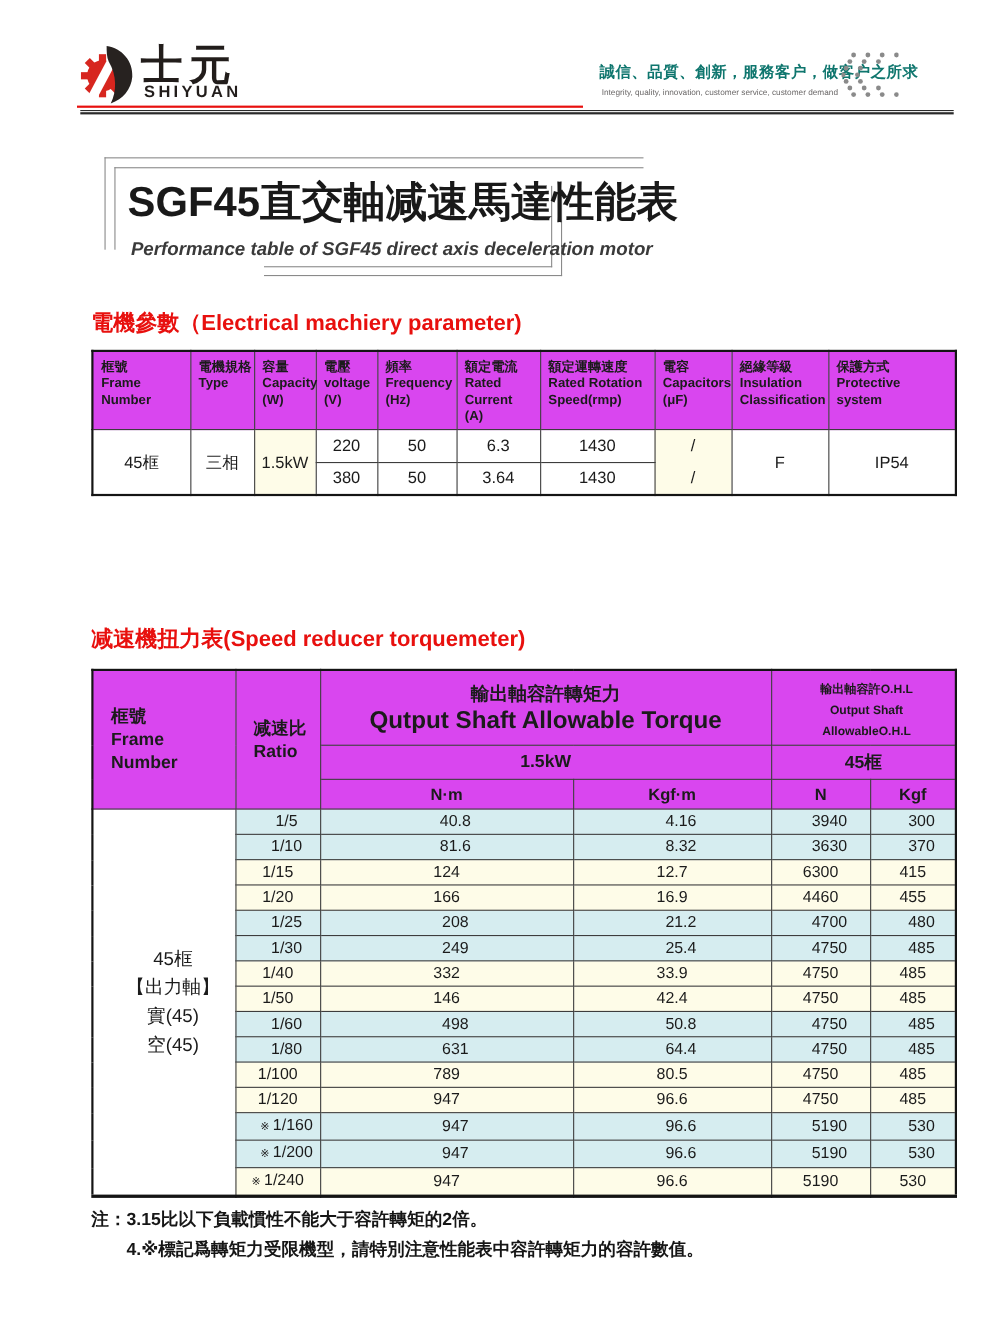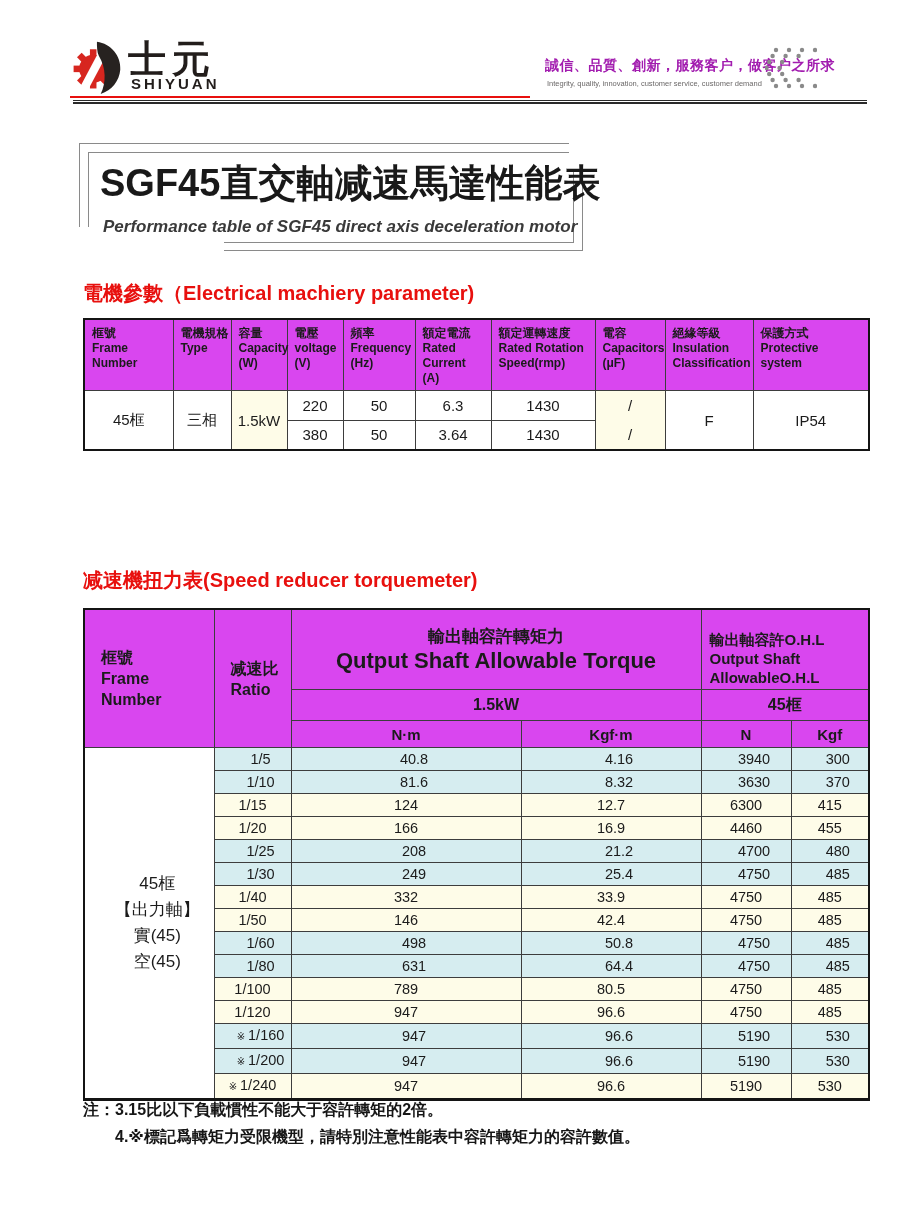--- a/index.html
+++ b/index.html
@@ -9,28 +9,28 @@
     margin:0 auto; overflow:hidden;
     font-family:"Liberation Sans","DejaVu Sans",sans-serif; color:#1b1b1b;
   }
   
   .logo-svg { position:absolute; left:68px; top:38px; }
   .logo-zh { position:absolute; left:128px; top:34px; font-size:38px; font-weight:900;
              letter-spacing:6px; color:#221d1b; }
   .logo-en { position:absolute; left:131px; top:75px; font-size:15px; font-weight:800;
              letter-spacing:3px; color:#221d1b; }
   .slogan-zh { position:absolute; left:545px; top:57px; font-size:14px; font-weight:600;
-               color:#a21caf; letter-spacing:0.5px; }
+               color:#0f766e; letter-spacing:0.5px; }
   .slogan-en { position:absolute; left:547px; top:79px; font-size:7.5px; color:#6b6868; }
   .chevron-svg { position:absolute; left:765px; top:45px; }
   .rule-red { position:absolute; left:70px; top:96px; width:460px; height:2px; background:#e8100e; }
   .rule-black { position:absolute; left:73px; top:100px; width:794px; height:4px;
                 border-top:1px solid #2a2a2a; border-bottom:2px solid #2a2a2a; }
   
-  .title-box { position:absolute; left:79px; top:141px; width:504px; height:110px; }
+  .title-box { position:absolute; left:95px; top:141px; width:416px; height:110px; }
   .fr { position:absolute; }
   .fr-tl-a { left:0; top:2px; width:490px; height:84px;
              border-left:1px solid #8a8a8a; border-top:1px solid #8a8a8a; }
   .fr-tl-b { left:9px; top:11px; width:481px; height:75px;
              border-left:1px solid #8a8a8a; border-top:1px solid #8a8a8a; }
   .fr-br-a { right:9px; bottom:8px; left:145px; top:28px;
              border-right:1px solid #8a8a8a; border-bottom:1px solid #8a8a8a; }
   .fr-br-b { right:0; bottom:0; left:145px; top:36px;
              border-right:1px solid #8a8a8a; border-bottom:1px solid #8a8a8a; }
   .title-main { position:absolute; left:21px; top:17px; font-size:38px; font-weight:900;
@@ -51,21 +51,21 @@
   th { background:#d946ef; font-weight:700; text-align:left; vertical-align:top;
        white-space:pre-line; }
   .spec-table th { font-size:12px; line-height:15px; padding:6px 2px 4px 7px; height:66px; }
   .spec-table td { font-size:15px; text-align:center; vertical-align:middle; height:29px; }
   .cream { background:#fefce8; }
   .capwrap { display:flex; flex-direction:column; height:100%; }
   .capwrap div { height:29px; line-height:29px; }
   .torque-table th.hdr-big { vertical-align:middle; text-align:center; white-space:normal; }
   .hdr-zh { font-size:17px; font-weight:700; }
   .hdr-en { font-size:22px; font-weight:700; }
-  .hdr-ohl { font-size:15px; line-height:19px; padding:20px 2px 2px 8px; vertical-align:middle; }
+  .hdr-ohl { font-size:11px; line-height:19px; padding:8px 2px 2px 8px; vertical-align:middle;text-align:center; }
   .hdr-frame, .hdr-ratio { font-size:16px; line-height:21px; padding-left:16px; vertical-align:middle; }
   .hdr-mid th { font-size:16px; text-align:center; vertical-align:middle; height:31px; white-space:normal; }
   .hdr-units th { font-size:15px; text-align:center; vertical-align:middle; height:27px;
                   font-weight:700; white-space:normal; }
   .torque-table td { font-size:14.5px; text-align:center; vertical-align:middle;
                      height:23px; line-height:22px; }
   tr.blue td  { background:#d6edf0;padding-left:16px; }
   tr.creamr td{ background:#fefce8; }
   td.framecell { background:#ffffff !important; font-size:17px; font-weight:400;
                  white-space:pre-line; line-height:26px; }

